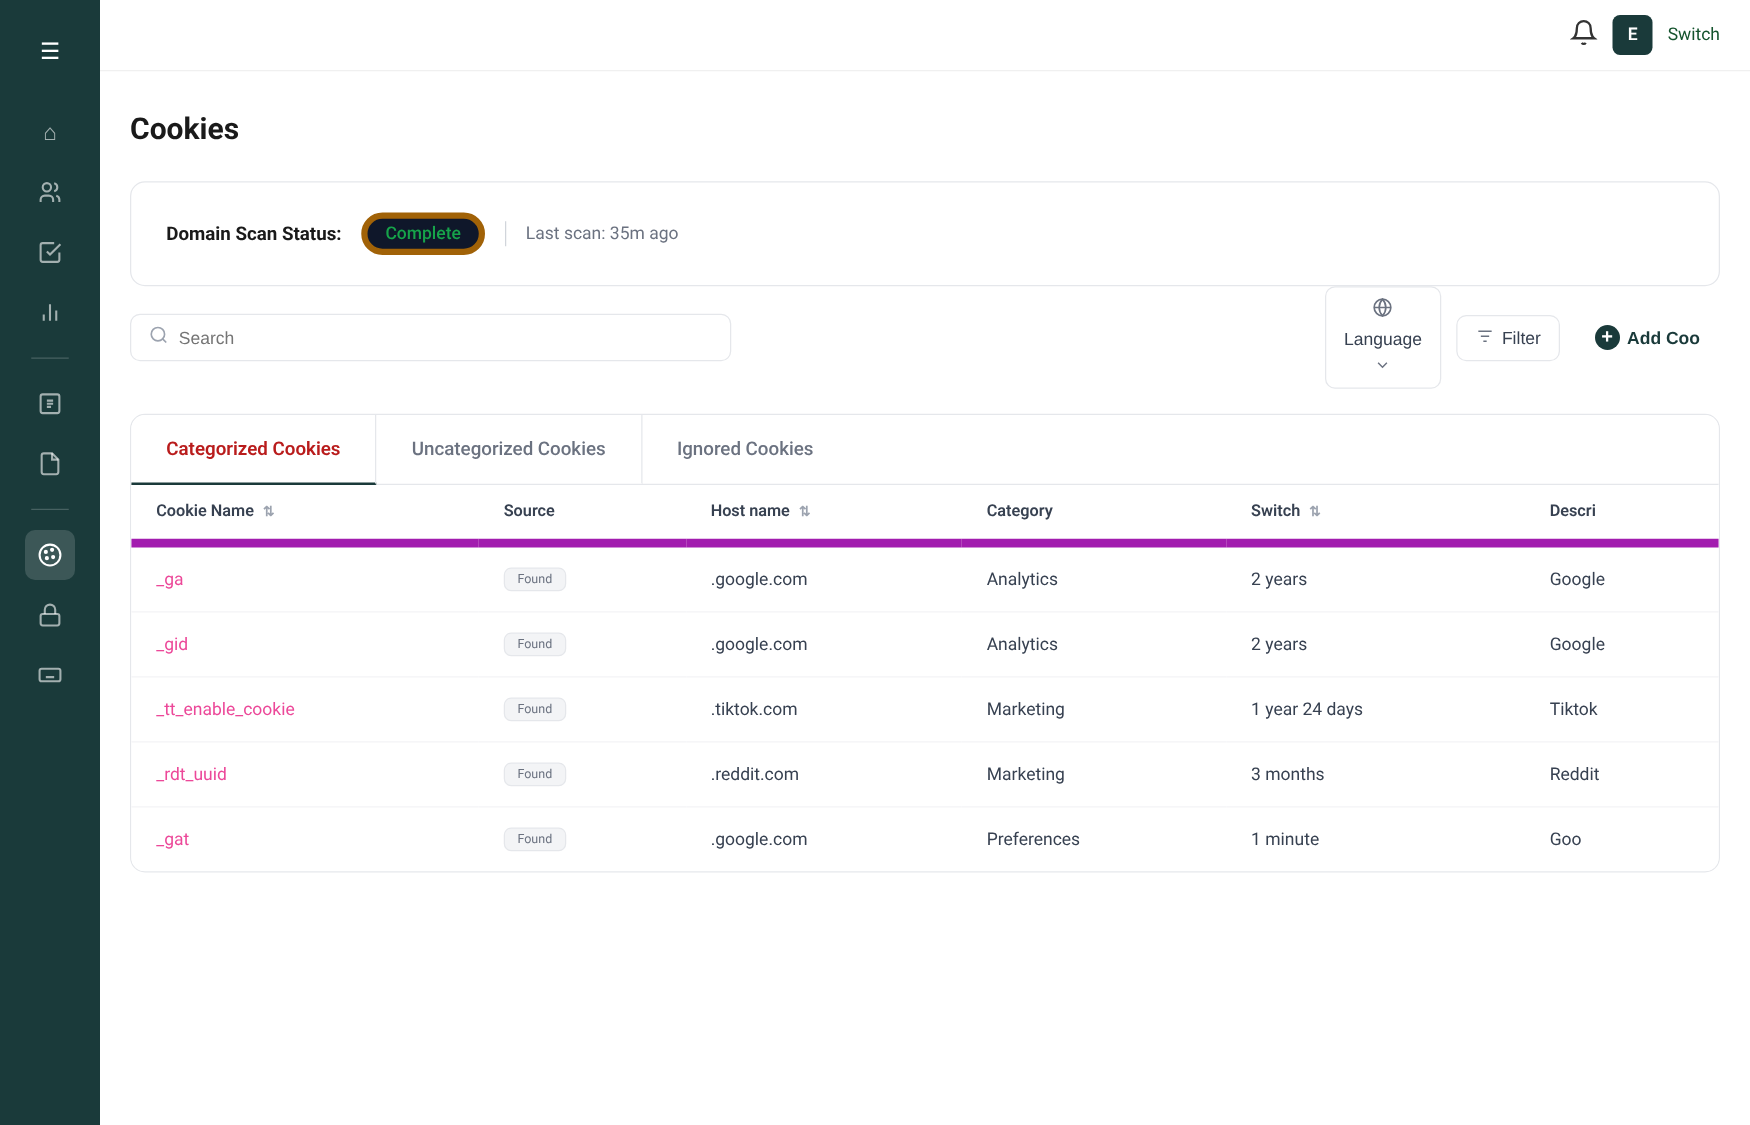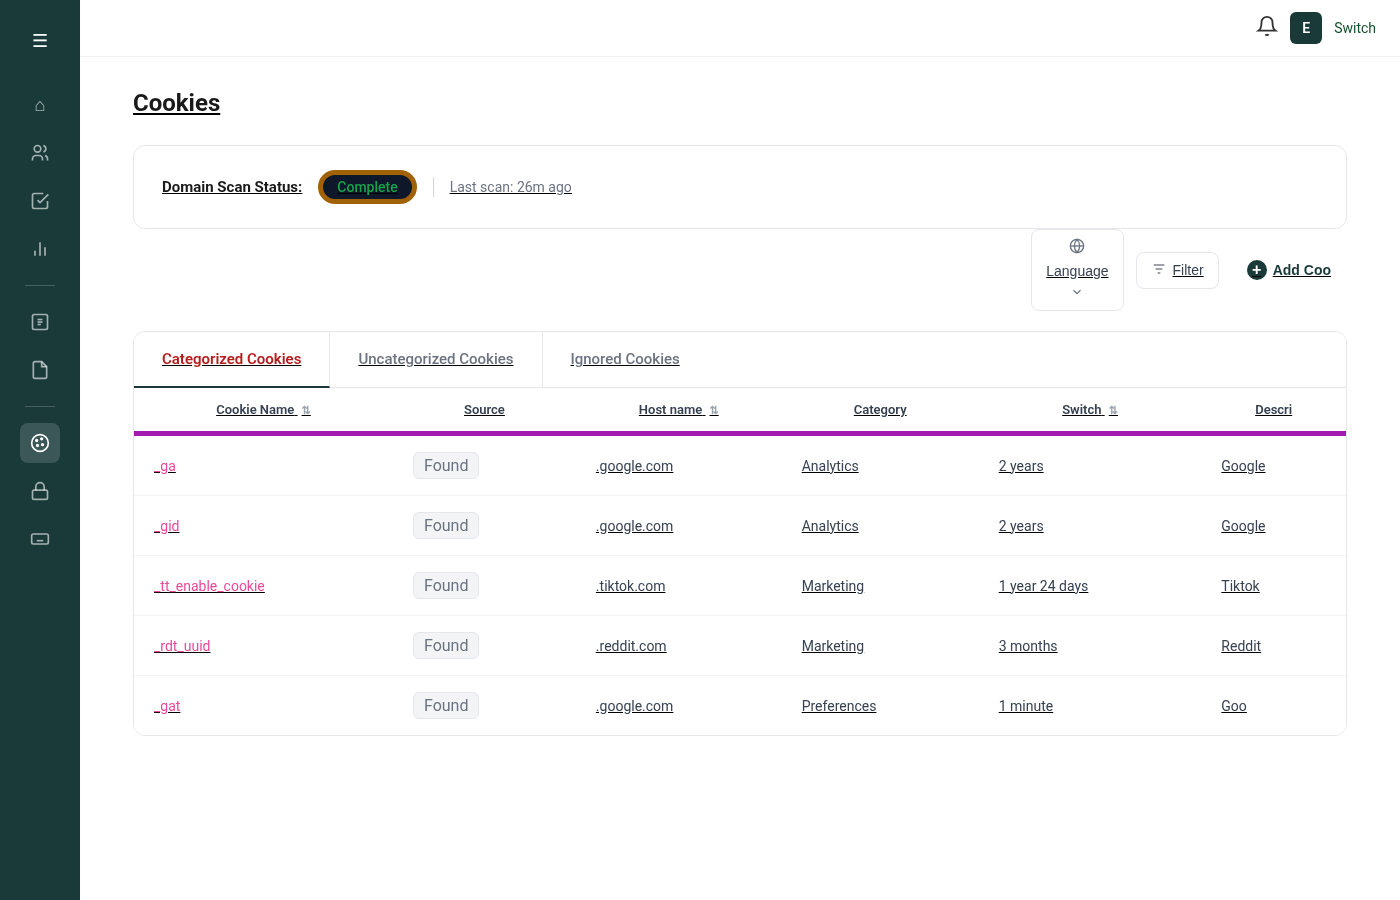--- a/index.html
+++ b/index.html
@@ -81,23 +81,22 @@
       cursor: pointer;
     }
     .header-user-info {
       font-size: 14px;
       color: #14532d;
     }
 
     
     .page-content {
       flex: 1;
-      padding: 32px 53px;
+      padding: 32px 24px;
       overflow-y: auto;
-      text-decoration: underline;
     }
     .page-title {
       font-size: 24px;
       font-weight: 700;
       color: #1a1a1a;
       margin-bottom: 28px;
     }
 
     
     .status-card {
@@ -241,44 +240,44 @@
     }
 
     
     .data-table {
       width: 100%;
       border-collapse: collapse;
       background: white;
     }
     .data-table th {
       padding: 14px 20px;
-      text-align: center;
+      text-align: left;
       font-size: 13px;
       font-weight: 600;
       color: #374151;
       background: white;
-      border-bottom: 5px solid #a21caf;
+      border-bottom: 7px solid #a21caf;
       margin-top: 20px;
     }
     .sort-icon { color: #9ca3af; font-size: 11px; margin-left: 4px; }
     .data-table td {
       padding: 16px 20px;
       font-size: 14px;
       color: #374151;
       border-bottom: 1px solid #f3f4f6;
     }
     .data-table tr:last-child td { border-bottom: none; }
     .cookie-link { color: #ec4899; text-decoration: none; cursor: pointer; }
     .source-badge {
       background: #f3f4f6;
       color: #6b7280;
       border: 1px solid #e5e7eb;
       padding: 3px 10px;
       border-radius: 6px;
-      font-size: 16px;
+      font-size: 10px;
       display: inline-block;
     }
   </style>
 </head>
 <body>
 
 <nav class="sidebar">
   <div class="sidebar-hamburger">☰</div>
   <div class="sidebar-icon">⌂</div>
   <div class="sidebar-icon">
@@ -358,24 +357,33 @@
     <div class="header-user-info">Switch</div>
   </div>
 
   <div class="page-content">
     <h1 class="page-title">Cookies</h1>
 
     <div class="status-card">
       <span class="status-label">Domain Scan Status:</span>
       <span class="status-badge">Complete</span>
       <div class="status-divider"></div>
-      <span class="status-last-scan">Last scan: 26m ago</span>
+      <span class="status-last-scan">Last scan: 35m ago</span>
     </div>
 
     <div class="toolbar">
+      <div class="search-box">
+        <span class="search-icon">
+          <svg width="16" height="16" viewBox="0 0 24 24" fill="none" stroke="#9ca3af" stroke-width="2">
+              <circle cx="11" cy="11" r="8"></circle>
+              <line x1="21" y1="21" x2="16.65" y2="16.65"></line>
+            </svg>
+        </span>
+        <input class="search-input" type="text" placeholder="Search" style="">
+      </div>
       <div class="toolbar-spacer"></div>
       <button class="language-btn">
         <span>
           <svg width="16" height="16" viewBox="0 0 24 24" fill="none" stroke="#6b7280" stroke-width="2">
               <circle cx="12" cy="12" r="10"></circle>
               <line x1="2" y1="12" x2="22" y2="12"></line>
               <path d="M12 2a15.3 15.3 0 014 10 15.3 15.3 0 01-4 10 15.3 15.3 0 01-4-10 15.3 15.3 0 014-10z"></path>
             </svg>
         </span>
         <span>Language</span>

